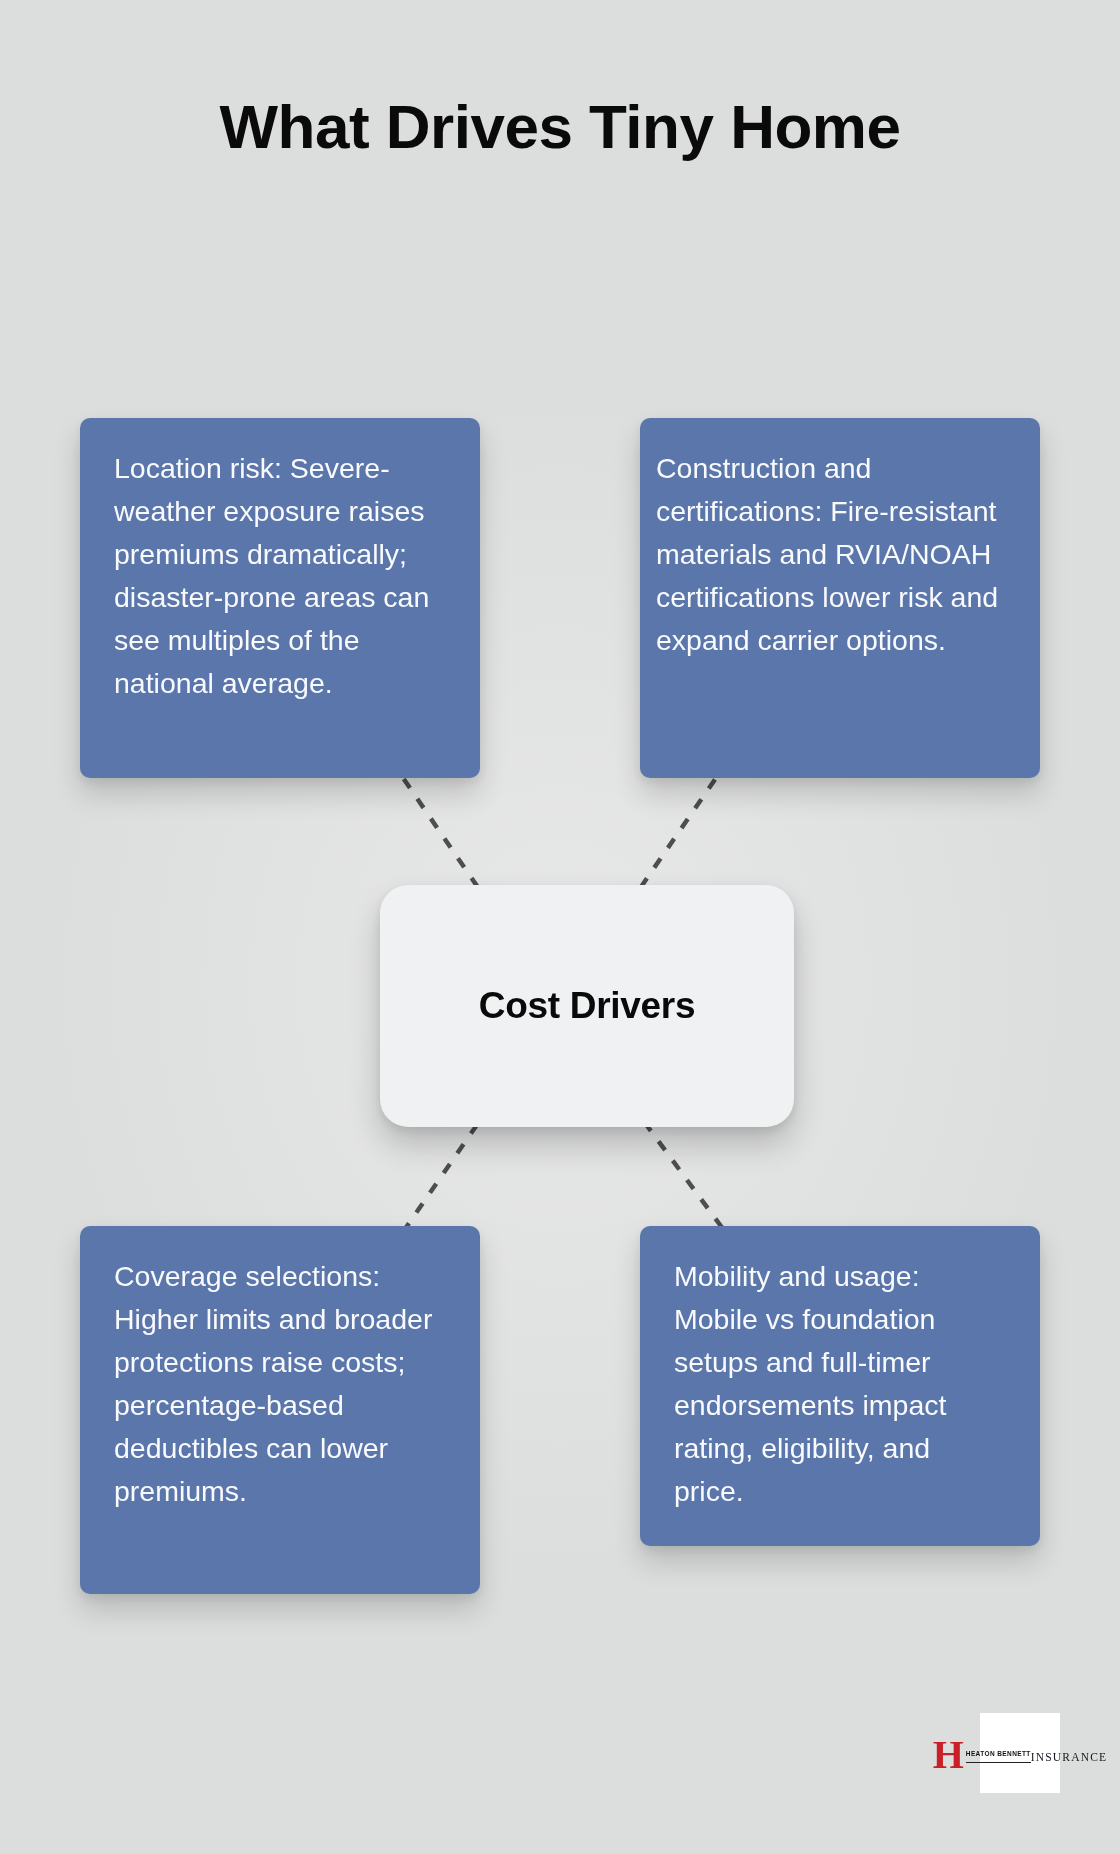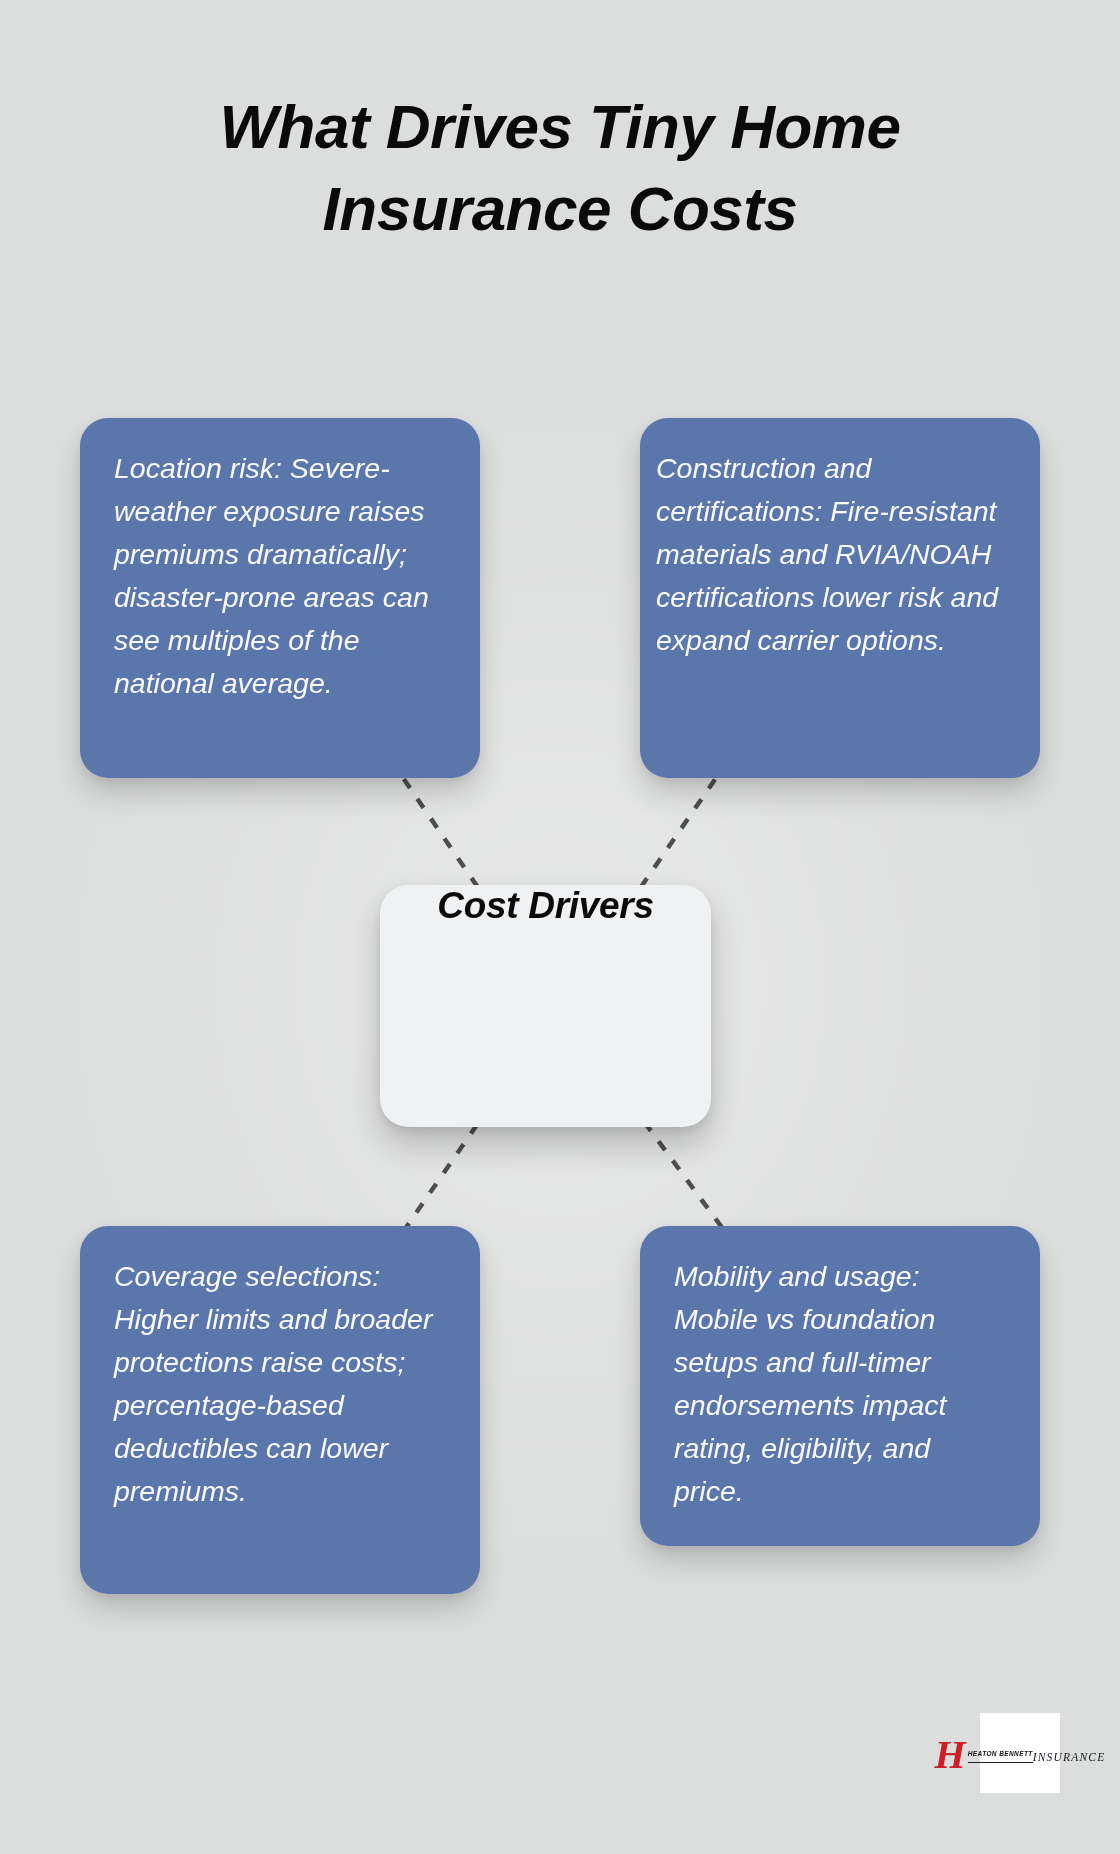--- a/index.html
+++ b/index.html
@@ -18,21 +18,21 @@
   html,body{width:1120px;height:1854px;}
   body{
     position:relative;
     overflow:hidden;
     font-family:"Liberation Sans", sans-serif;
     background:
       radial-gradient(75% 52% at 50% 53%, rgba(255,255,255,0.32) 0%, rgba(255,255,255,0) 62%),
       radial-gradient(140% 100% at 50% 50%, rgba(0,0,0,0) 70%, rgba(0,0,0,0.06) 100%),
       var(--background);
   }
-  .page{position:absolute;inset:0;font-style:italic;}
+  .page{position:absolute;inset:0;}
 
   .title{
     position:absolute;
     left:0; right:0; top:86px;
     text-align:center;
     color:var(--title-color);
     font-size:62px;
     font-weight:700;
     line-height:82px;
     letter-spacing:-0.5px;
@@ -46,39 +46,39 @@
   svg.connectors line{
     stroke:var(--connector-color);
     stroke-width:4.5;
     stroke-dasharray:11 13;
   }
 
   .node{
     position:absolute;
     width:400px;
     background:var(--node-fill);
-    border-radius:28px;
+    border-radius:10px;
     padding:29px 34px;
     color:var(--node-text-color);
     font-size:28.5px;
     line-height:43px;
     box-shadow:0 16px 28px rgba(0,0,0,0.16), 0 4px 10px rgba(0,0,0,0.07);
   }
   .node-tl{left:80px; top:418px; min-height:360px;}
   .node-tr{left:640px; top:418px; min-height:360px;padding-left:16px;}
   .node-bl{left:80px; top:1226px; min-height:368px;}
   .node-br{left:640px; top:1226px; min-height:320px;}
 
   .center-node{
     position:absolute;
     left:380px; top:885px;
-    width:331px; height:242px;
+    width:414px; height:242px;
     background:var(--center-fill);
     border-radius:28px;
-    display:flex; justify-content:center;
+    display:flex; align-items:center; justify-content:center;
     box-shadow:0 18px 32px rgba(0,0,0,0.20), 0 4px 10px rgba(0,0,0,0.08);
   }
   .center-node .label{
     font-size:37px;
     font-weight:700;
     color:var(--center-text-color);
     letter-spacing:-0.3px;
   }
 
   .logo{
@@ -125,21 +125,20 @@
 
   <svg class="connectors" viewBox="0 0 1120 1854" xmlns="http://www.w3.org/2000/svg">
     <line x1="559" y1="1006" x2="280" y2="598"></line>
     <line x1="559" y1="1006" x2="840" y2="598"></line>
     <line x1="559" y1="1006" x2="280" y2="1410"></line>
     <line x1="559" y1="1006" x2="840" y2="1388"></line>
   </svg>
 
   <h1 class="title">
     <span>What Drives Tiny Home</span>
-    <span>Insurance Costs</span>
   </h1>
 
   <div class="node node-tl">
     <p>Location risk: Severe-weather exposure raises premiums dramatically; disaster-prone areas can see multiples of the national average.</p>
   </div>
 
   <div class="node node-tr">
     <p>Construction and certifications: Fire-resistant materials and RVIA/NOAH certifications lower risk and expand carrier options.</p>
   </div>
 

